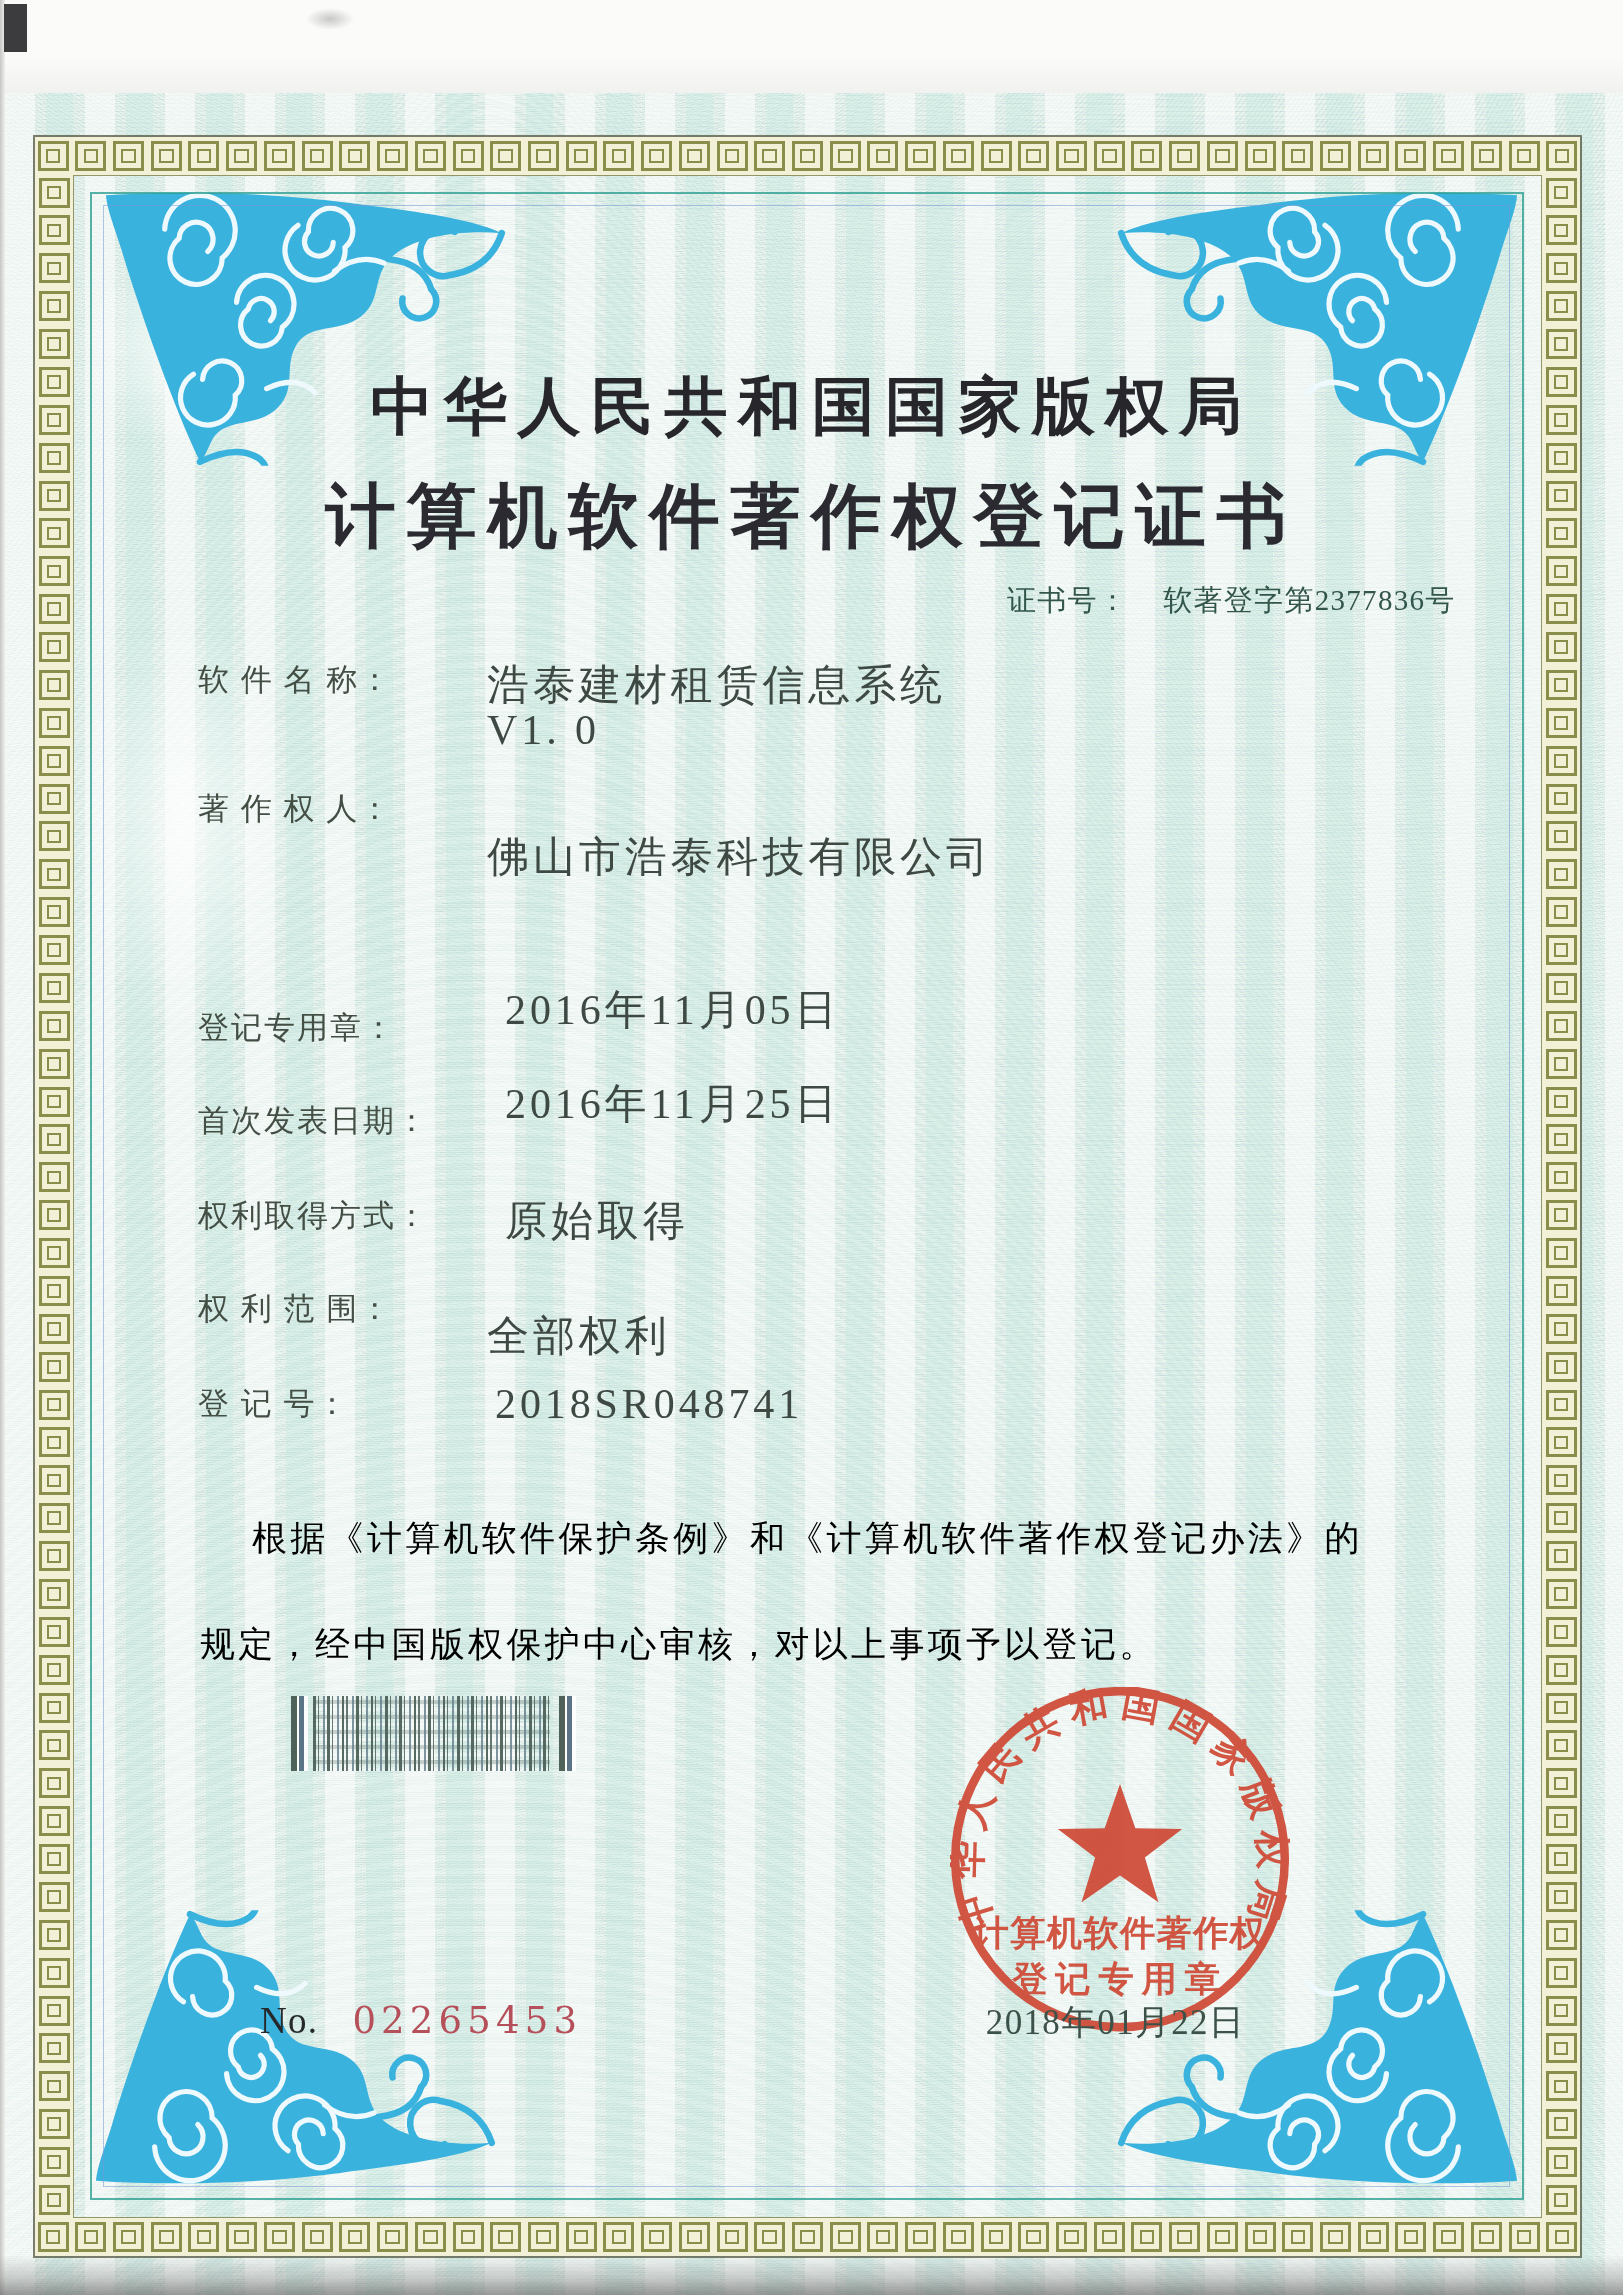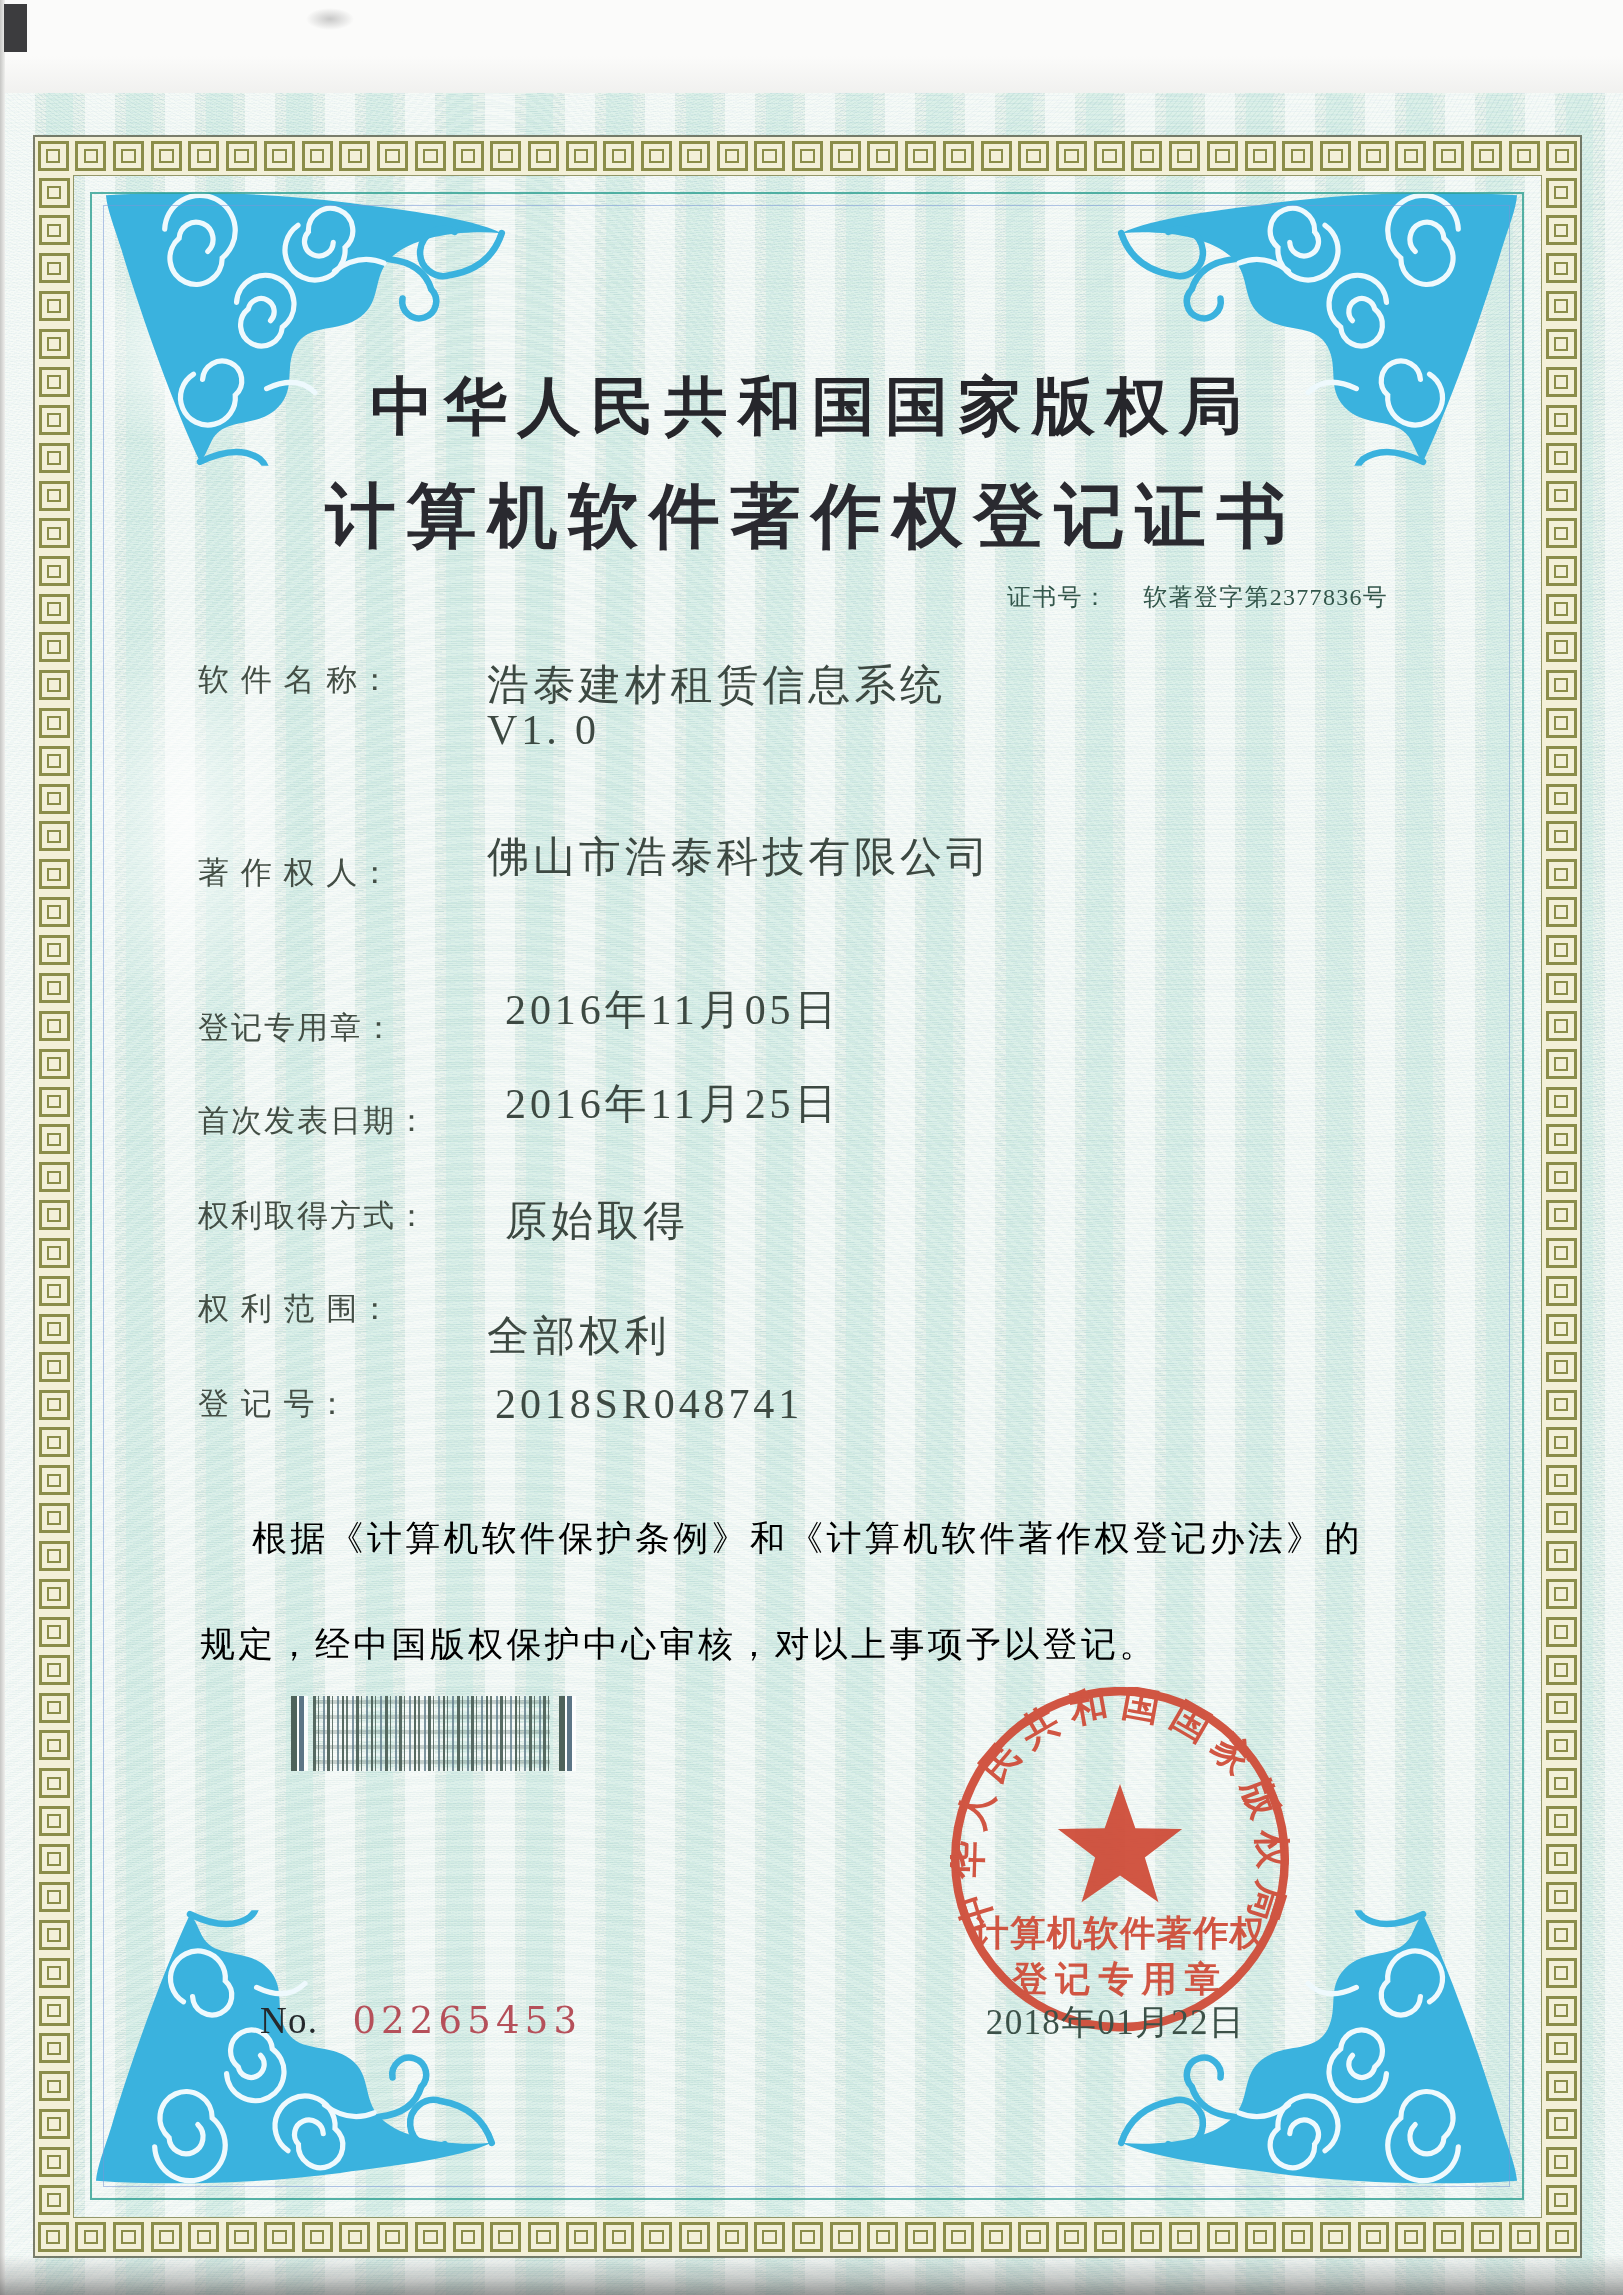--- a/index.html
+++ b/index.html
@@ -44,21 +44,21 @@
   
   .corner{position:absolute;width:405px;height:275px;z-index:2;}
   .corner-tr{transform:scaleX(-1);}
   .corner-bl{transform:scaleY(-1);}
   .corner-br{transform:scale(-1,-1);}
   
   .authority-title{position:absolute;left:0;top:364px;width:1623px;text-align:center;
     font-size:63px;font-weight:700;letter-spacing:10.5px;color:#26262b;z-index:4;}
   .certificate-title{position:absolute;left:0;top:470px;width:1623px;text-align:center;
     font-size:70px;font-weight:700;letter-spacing:11px;color:#2a2a30;z-index:4;}
-  .cert-no-row{position:absolute;left:1007px;top:581px;font-size:24px;color:#33564b;z-index:4;letter-spacing:1.3px;}
+  .cert-no-row{position:absolute;left:1007px;top:581px;font-size:29px;color:#33564b;z-index:4;letter-spacing:1.3px;}
   .cert-no-row .cert-no-value{margin-left:35px;}
   .field-label{position:absolute;left:198px;font-size:31px;color:#434e45;letter-spacing:2px;z-index:4;}
   .field-value{position:absolute;font-size:42px;color:#3d4942;letter-spacing:3.9px;z-index:4;}
   .statement-line{position:absolute;font-size:35px;color:#000000;letter-spacing:3.3px;z-index:4;}
   .serial-row{position:absolute;left:260px;top:1999px;z-index:4;font-size:37px;color:#25292c;letter-spacing:1.3px;}
   .serial-number{color:#b5505a;margin-left:34px;letter-spacing:5.2px;font-family:"DejaVu Serif",serif;text-align:right;}
   .seal-date{position:absolute;left:929px;top:1999px;width:373px;text-align:center;
     font-size:35px;color:#3c5148;letter-spacing:1.3px;z-index:5;}
   
   .barcode{position:absolute;left:313px;top:1696px;width:237px;height:75px;z-index:4;
@@ -326,21 +326,21 @@
 <div class="authority-title">中华人民共和国国家版权局</div>
 <div class="certificate-title">计算机软件著作权登记证书</div>
 <div class="cert-no-row">
   <span class="cert-no-label">证书号：</span><span class="cert-no-value">软著登字第2377836号</span>
 </div>
 
 <div class="field-label" style="top:659px">软 件 名 称：</div>
 <div class="field-value" style="left:487px;top:657px">浩泰建材租赁信息系统</div>
 <div class="field-value" style="left:487px;top:706px">V1. 0</div>
 
-<div class="field-label" style="top:852px">著 作 权 人：</div>
+<div class="field-label" style="top:788px">著 作 权 人：</div>
 <div class="field-value" style="left:487px;top:829px">佛山市浩泰科技有限公司</div>
 
 <div class="field-label" style="top:1007px">登记专用章：</div>
 <div class="field-value" style="left:505px;top:982px">2016年11月05日</div>
 
 <div class="field-label" style="top:1100px">首次发表日期：</div>
 <div class="field-value" style="left:505px;top:1076px">2016年11月25日</div>
 
 <div class="field-label" style="top:1195px">权利取得方式：</div>
 <div class="field-value" style="left:505px;top:1193px">原始取得</div>

